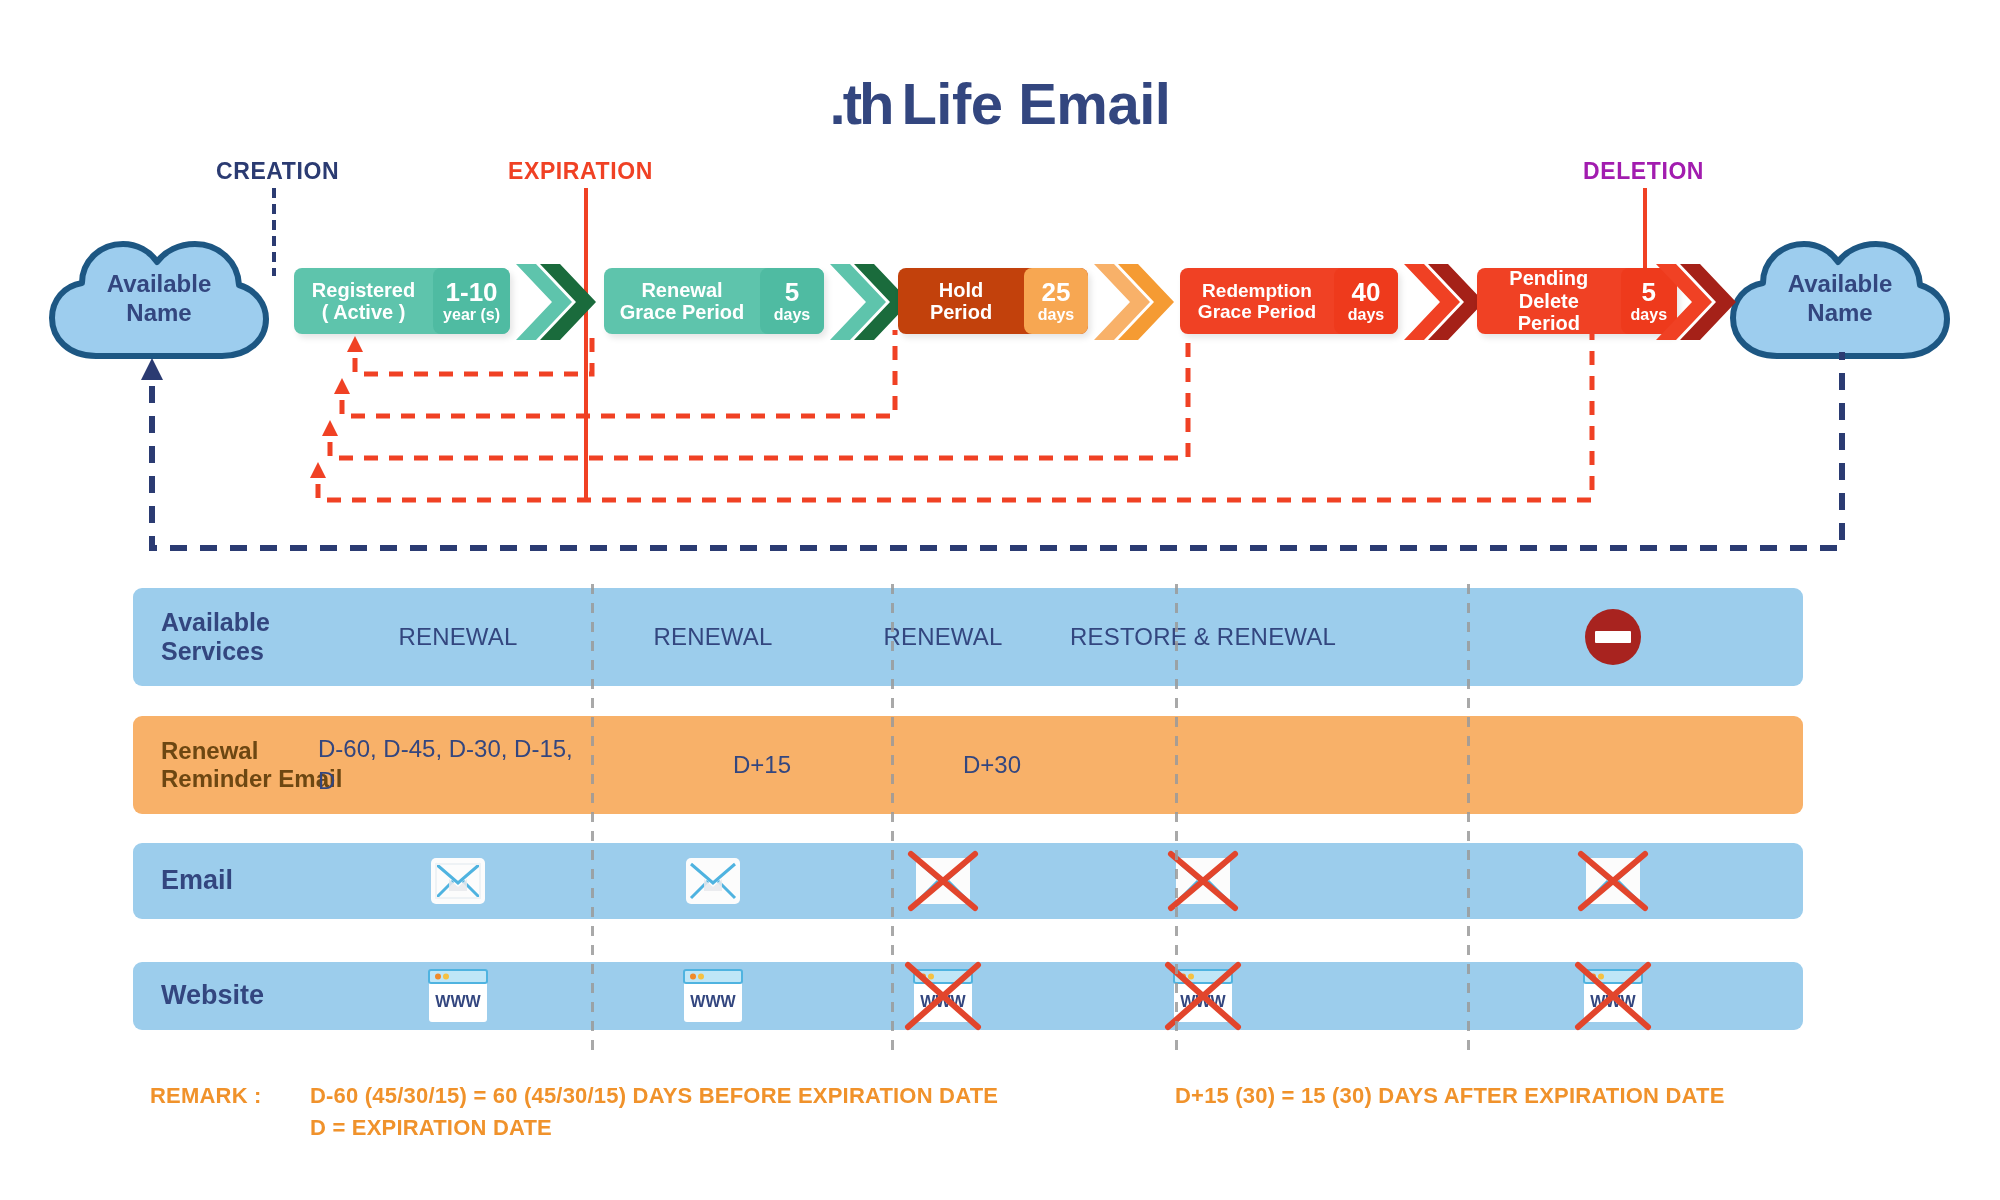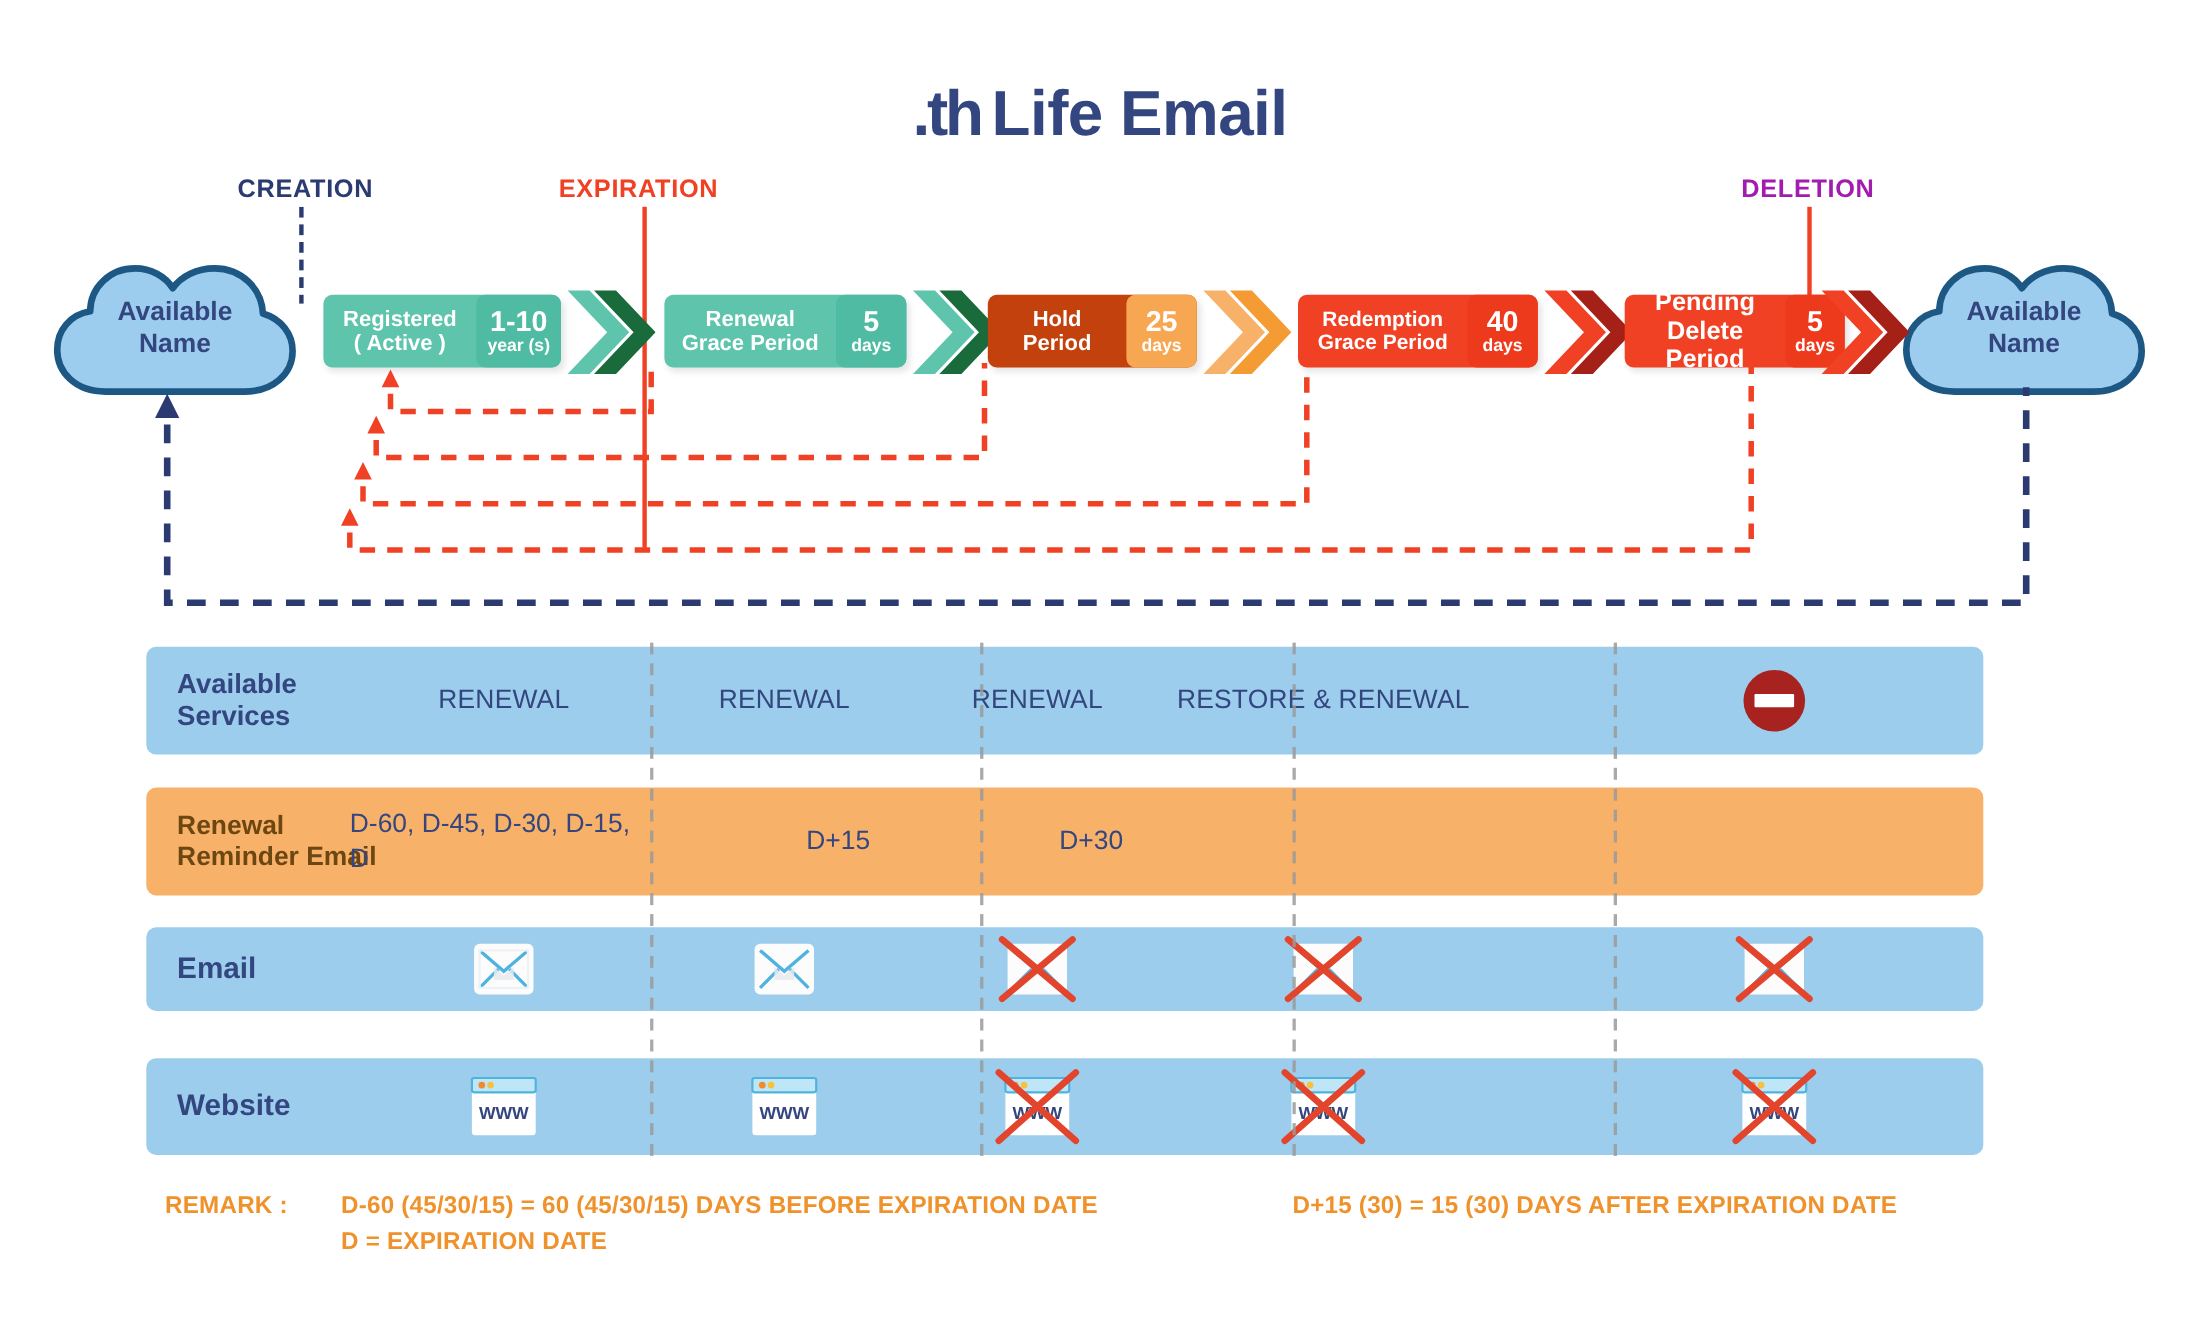--- a/index.html
+++ b/index.html
@@ -247,21 +247,21 @@
     </div>
   </div>
   <div class="chevpair" style="left:1400px; top:258px;">
     <svg width="84" height="88" viewBox="0 0 84 88">
       <path d="M4,6 L40,44 L4,82 L24,82 L60,44 L24,6 Z" fill="#f04124"></path>
       <path d="M28,6 L64,44 L28,82 L48,82 L84,44 L48,6 Z" fill="#a52118"></path>
     </svg>
   </div>
 
   <div class="stagebar red" style="left:1477px; top:268px; width:200px;">
-    <div class="nm" style="font-size:23px;">
+    <div class="nm" style="font-size:20px;">
       <span>Pending</span>
       <span>Delete Period</span>
     </div>
     <div class="dur" style="min-width:54px;">
       <span class="num">5</span>
       <span class="unit">days</span>
     </div>
   </div>
   <div class="chevpair" style="left:1652px; top:258px;">
     <svg width="84" height="88" viewBox="0 0 84 88">
@@ -397,21 +397,21 @@
           <div class="crossmark">
             <svg viewBox="0 0 76 64" preserveAspectRatio="none">
               <path d="M6,5 L70,59 M70,5 L6,59" stroke="#e2452c" stroke-width="6" stroke-linecap="round"></path>
             </svg>
           </div>
         </div>
       </div>
     </div>
   </div>
 
-  <div class="trow row-website" style="top:962px; height:88px;">
+  <div class="trow row-website" style="top:962px; height:68px;">
     <div class="rowlabel">
       <span>Website</span>
     </div>
     <div class="cellwrap">
       <div class="cell" style="left:215px; width:220px;">
         <div class="ic big">
           <svg viewBox="0 0 62 56">
             <rect x="2" y="2" width="58" height="52" rx="3" fill="#ffffff"></rect>
             <rect x="2" y="2" width="58" height="13" rx="2" fill="#bfe6f7" stroke="#4fb3e0" stroke-width="2"></rect>
             <circle cx="11" cy="8.5" r="3" fill="#f08a2a"></circle>

